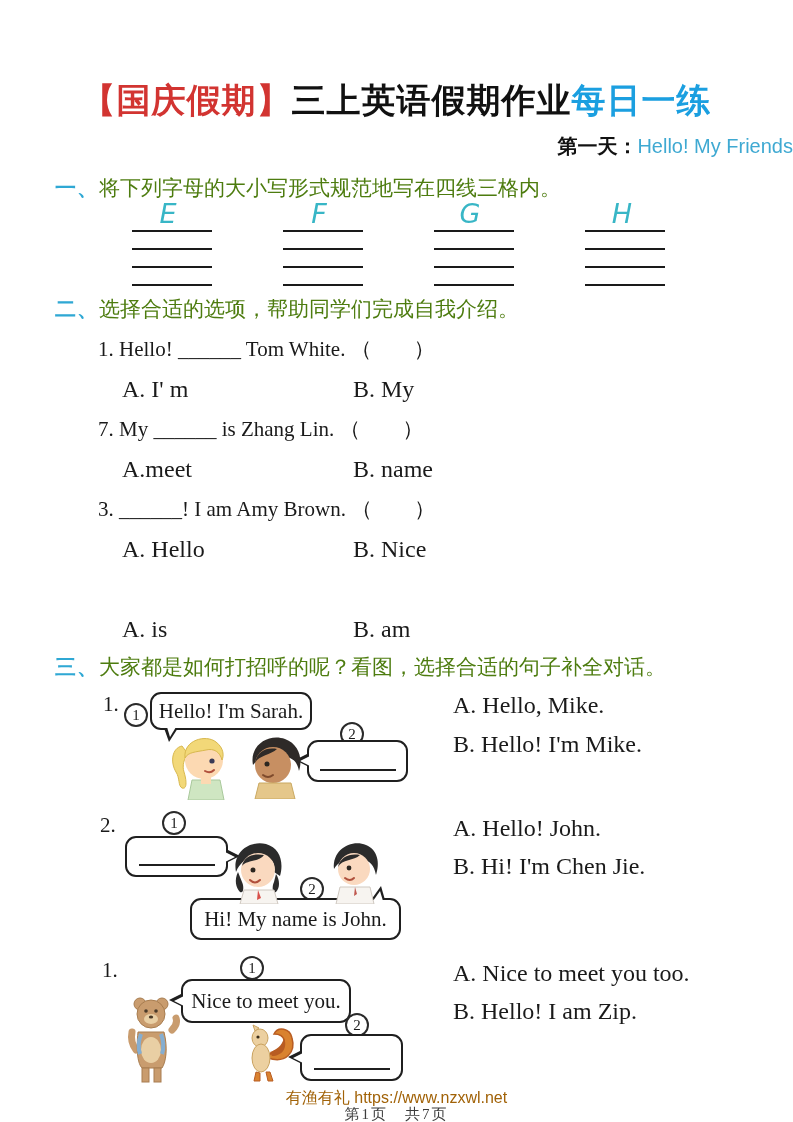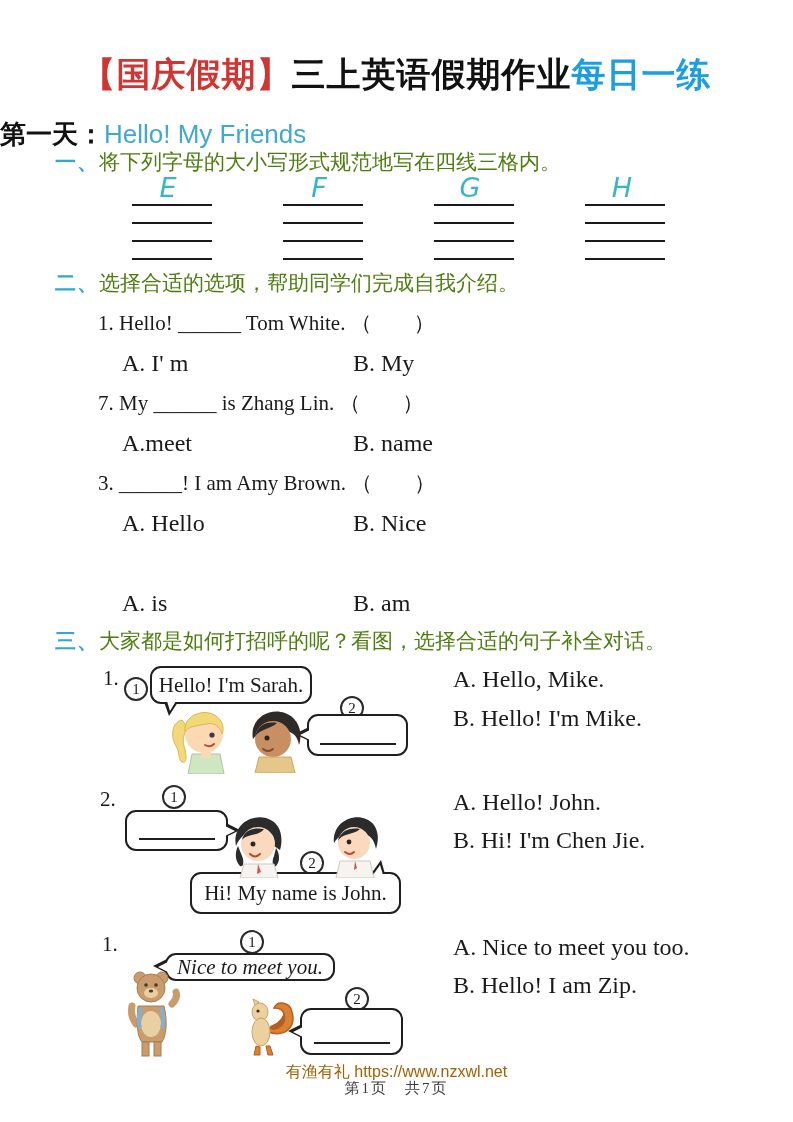--- a/index.html
+++ b/index.html
@@ -1,25 +1,25 @@
 <!DOCTYPE html>
 <html style="--title_red: #d23431; --title_blue: #1b9fe0; --subtitle_blue: #3fa9d2; --section_cyan: #2fa8d4; --letter_teal: #38b6c6;"><head>
 <meta charset="utf-8">
 <style>
   html,body{margin:0;padding:0;background:#ffffff;}
   .page{position:relative;width:793px;height:1122px;margin:0 auto;background:#ffffff;overflow:hidden;
         font-family:"Liberation Serif",serif;color:#1a1a1a;}
-  .abs{position:absolute;}
+  .abs{position:absolute;margin-top:26px;}
   
   .main-title{top:52px;left:0;right:0;text-align:center;font-family:"Liberation Sans",sans-serif;
               font-weight:bold;font-size:34px;line-height:44px;letter-spacing:1px;}
   .t-red{color:var(--title_red);}
   .t-black{color:#111;}
   .t-blue{color:var(--title_blue);}
-  .subtitle{top:118px;left:0;right:0;text-align:left;font-size:26px;line-height:32px;}
+  .subtitle{top:104px;left:0;right:0;text-align:right;font-size:20px;line-height:32px;}
   .sub-cn{font-weight:bold;color:#111;font-family:"Liberation Sans",sans-serif;}
   .sub-en{color:var(--subtitle_blue);font-family:"Liberation Sans",sans-serif;}
   
   .sec-head{font-size:21px;line-height:26px;white-space:nowrap;}
   .sec-num{color:var(--section_cyan);font-weight:bold;letter-spacing:1px;}
   .sec-text{color:#4d7c0f;}
   
   .letter{width:80px;text-align:center;font-family:"DejaVu Sans",sans-serif;font-style:italic;
           font-size:27px;color:var(--letter_teal);}
   .grid-group{width:80px;height:56px;}
@@ -219,21 +219,21 @@
     <span class="opt-a">A. Hello! John.</span>
   </div>
   <div class="abs opt-row" style="top:827px;left:453px;width:320px;height:26px;">
     <span class="opt-a">B. Hi! I'm Chen Jie.</span>
   </div>
 
   <div class="abs item-num" style="top:932px;left:102px;">1.</div>
   <div class="abs circle-num" style="top:930px;left:240px;">
       <span>1</span>
     </div>
-  <div class="abs bubble tail-left" style="top:953px;left:165px;width:170px;height:28px;font-style:italic;">Nice to meet you.</div>
+  <div class="abs bubble tail-left" style="top:953px;left:181px;width:170px;height:44px;">Nice to meet you.</div>
   <div class="abs circle-num" style="top:987px;left:345px;">
       <span>2</span>
     </div>
   <div class="abs bubble tail-left" style="top:1008px;left:300px;width:103px;height:47px;">
     <div class="blank"></div>
   </div>
 
   <div class="abs" style="top:966px;left:122px;width:58px;height:92px;">
     <svg width="58" height="92" viewBox="0 0 58 92">
       <circle cx="18" cy="12" r="6" fill="#c99c6e" stroke="#a87d50" stroke-width="1"></circle>

